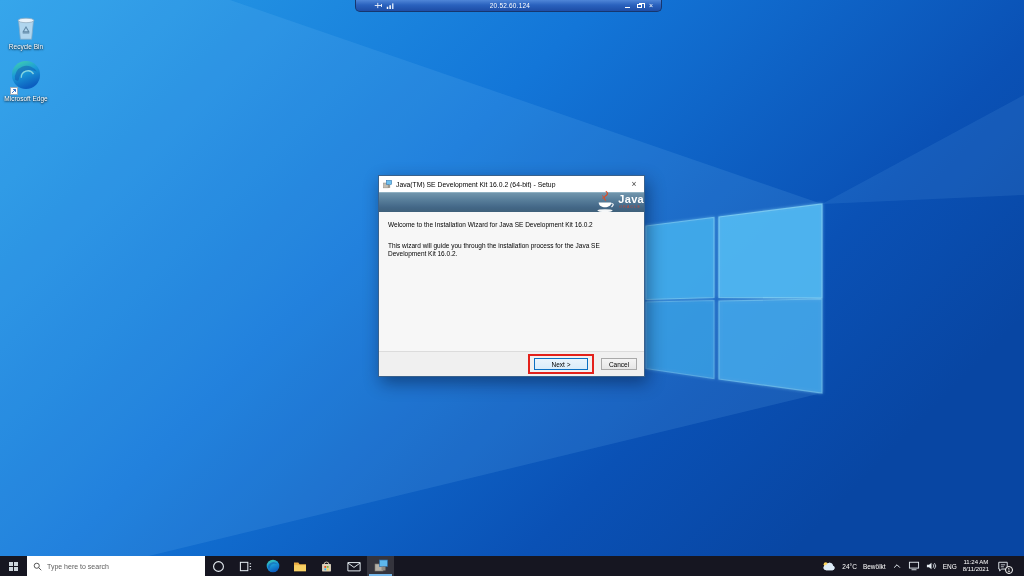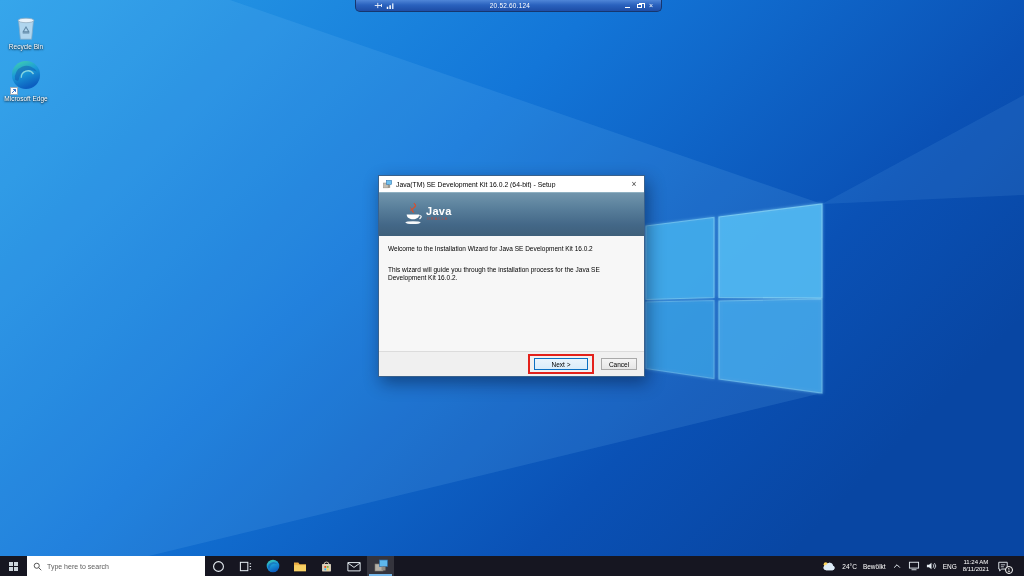--- a/index.html
+++ b/index.html
@@ -31,22 +31,22 @@
 
   
   .dialog { position:absolute; left:378px; top:175px; width:267px; height:202px;
     background:#f5f5f5; border:1px solid #39618c; box-shadow:3px 6px 16px rgba(0,10,40,.45);
     display:flex; flex-direction:column; }
   .titlebar { height:16px; background:#fff; display:flex; align-items:center; padding-left:4px; flex:0 0 auto; }
   .titlebar .t-icon { width:9px; height:9px; margin-right:4px; flex:0 0 auto; }
   .titlebar .t-text { font-size:6.8px; color:#000; flex:1; white-space:nowrap; overflow:hidden; }
   .close-btn { width:20px; height:16px; display:flex; align-items:center; justify-content:center;
     font-size:8.5px; color:#444; cursor:pointer; }
-  .banner { height:44px; background:linear-gradient(#7195ac 0%, #597f9b 35%, #436787 75%, #3f607a 100%);
-    border-top:1px solid #8fb0c2; display:flex; align-items:center; padding-left:23px; flex:0 0 auto; }
+  .banner { height:20px; background:linear-gradient(#7195ac 0%, #597f9b 35%, #436787 75%, #3f607a 100%);
+    border-top:1px solid #8fb0c2; display:flex; align-items:center; padding-left:23px; flex:0 0 auto;justify-content:flex-end; }
   .java-logo { display:flex; align-items:flex-start; gap:2px; }
   .java-word { display:flex; flex-direction:column; margin-top:4px; }
   .java-name { color:#fff; font-size:11px; font-weight:bold; line-height:10px; letter-spacing:.3px; }
   .java-sub { color:#c74634; font-size:3.5px; letter-spacing:1.2px; margin-top:1.5px; margin-left:1px; }
   .dlg-body { flex:1; padding:9px 9px 0 9px; background:#f7f7f7; }
   .dlg-body p { font-size:6.5px; line-height:8px; color:#000; }
   .dlg-body .p2 { margin-top:13px; width:230px; }
   .dlg-footer { flex:0 0 25px; background:#f0f0f0; border-top:1px solid #dcdcdc;
     display:flex; align-items:center; justify-content:flex-end; padding-right:7px; }
   .btn { font-size:6.5px; height:12px; padding:0 10px; background:linear-gradient(#f4f4f4,#e6e6e6);

